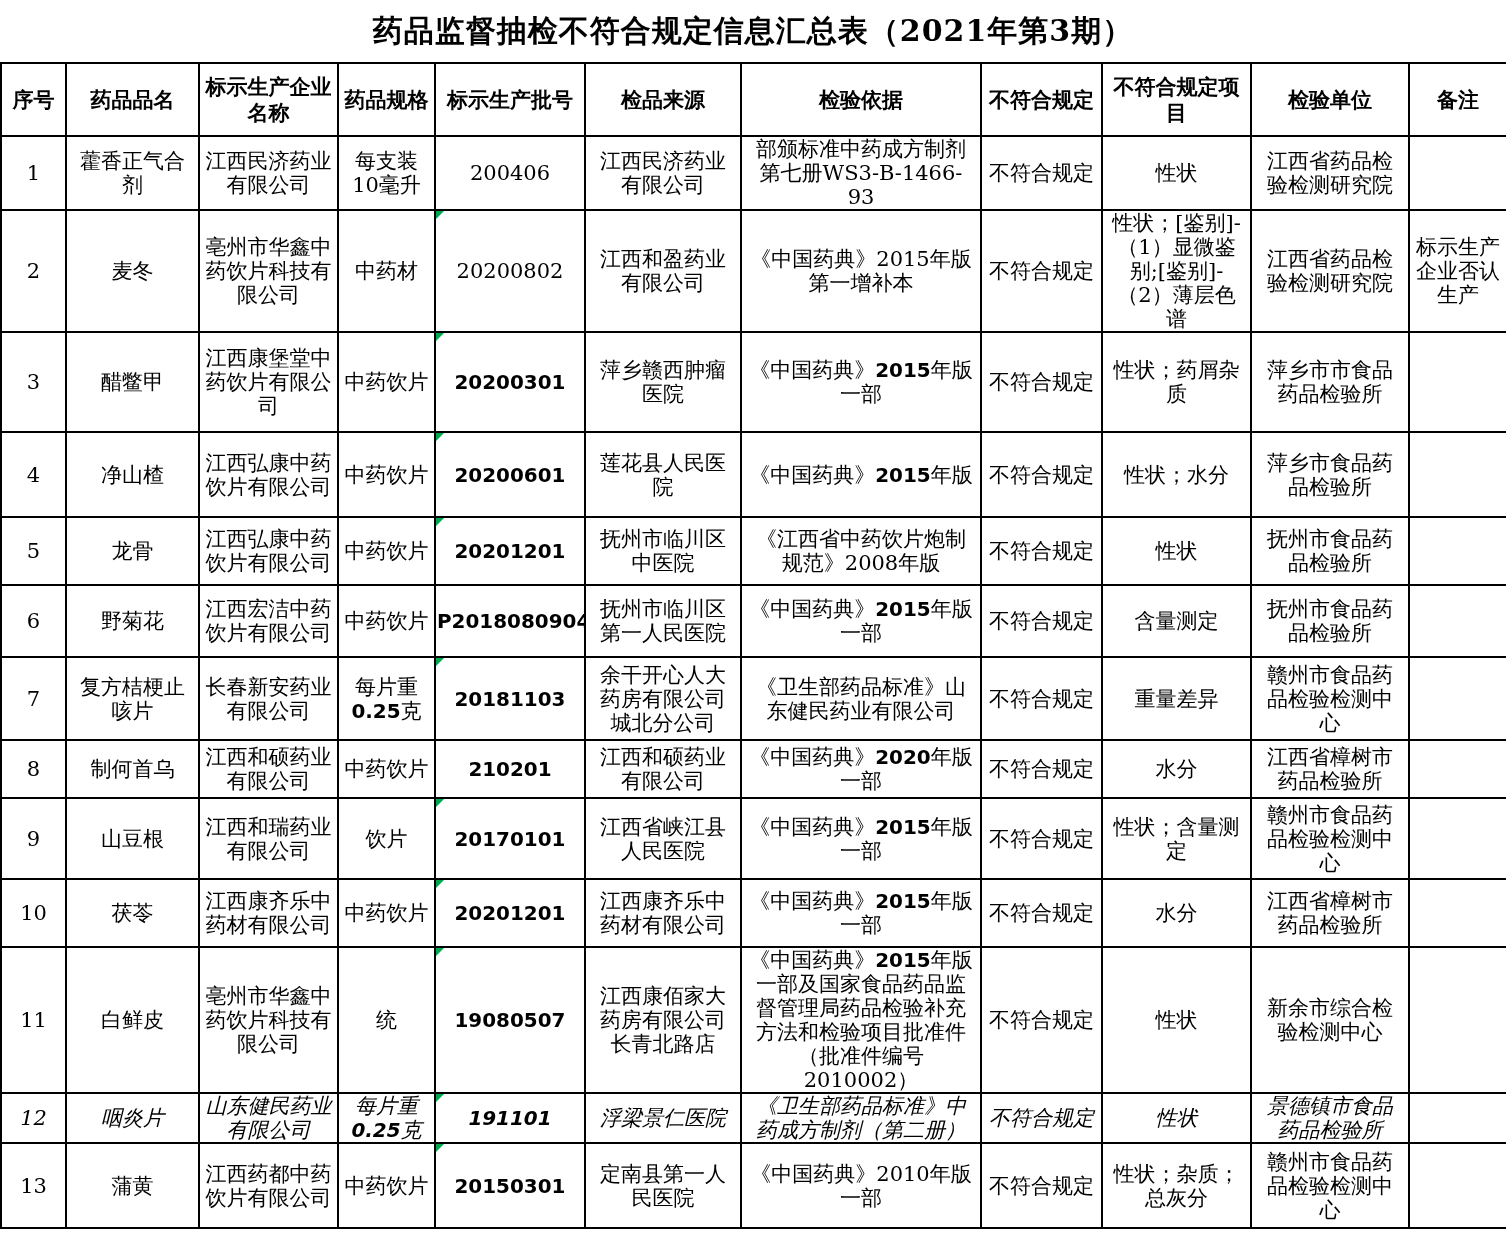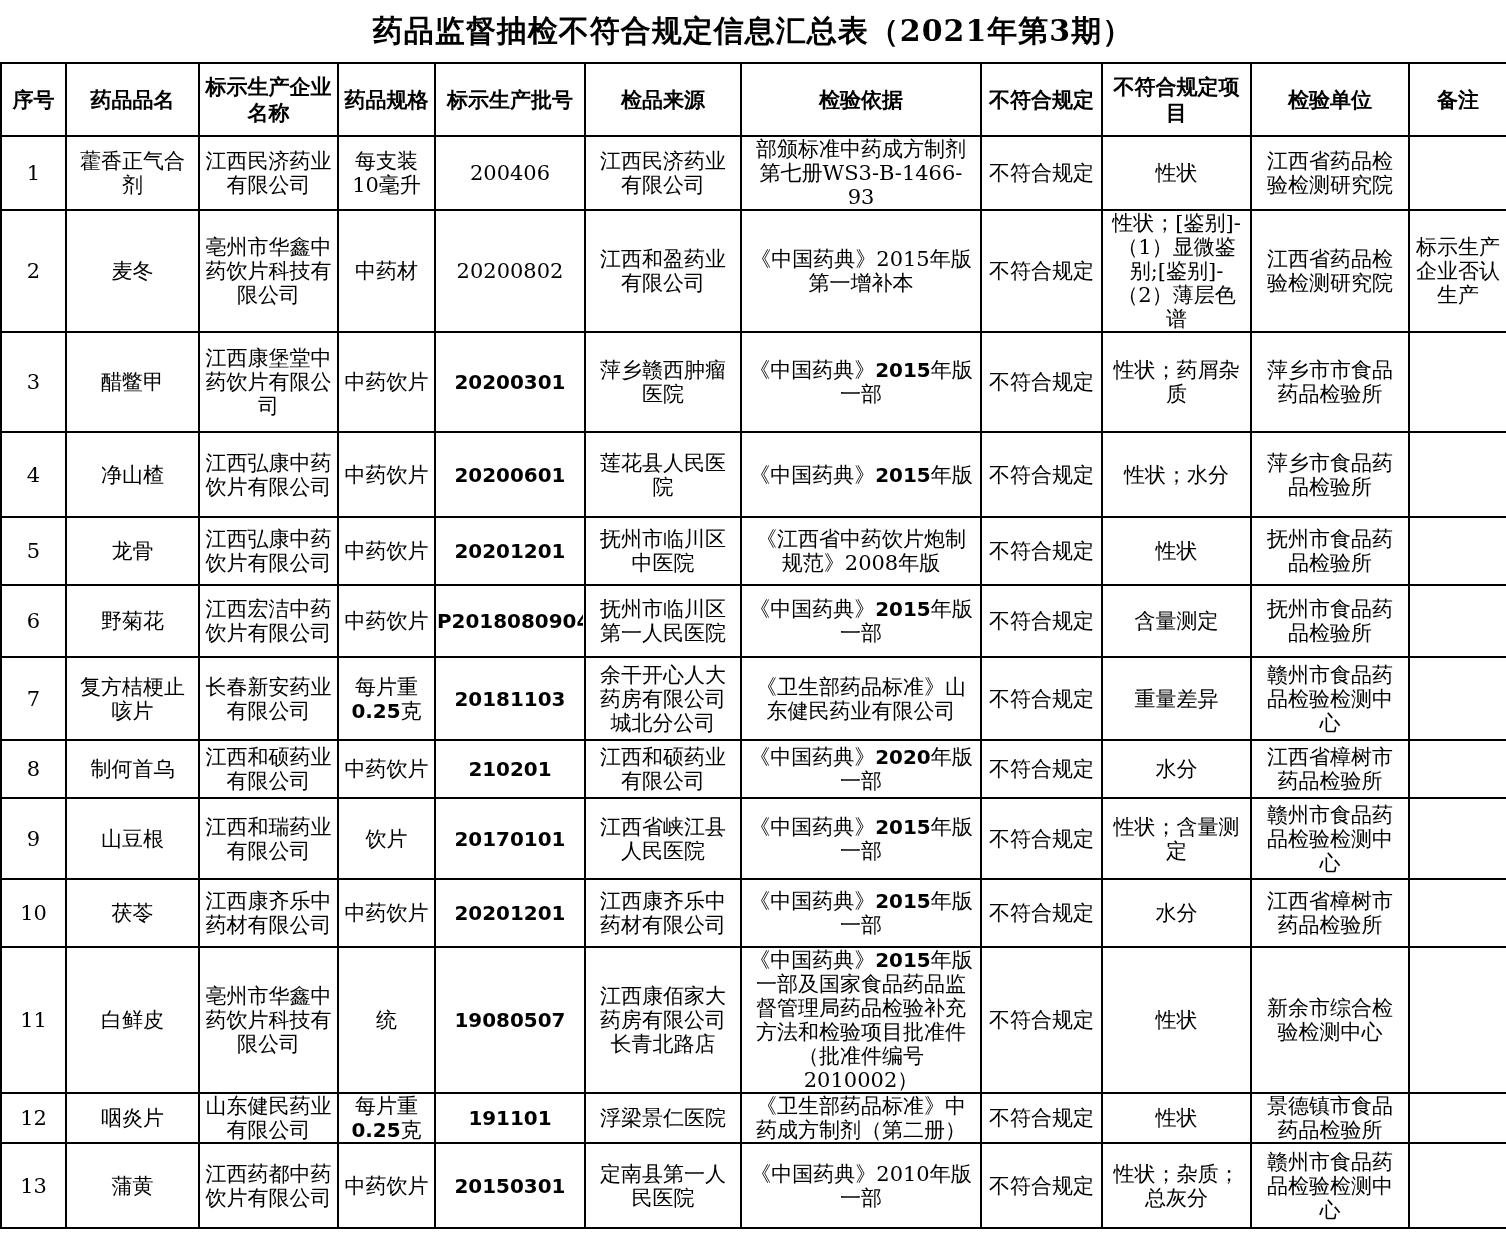--- a/index.html
+++ b/index.html
@@ -4,21 +4,21 @@
 <style>
   html,body{margin:0;padding:0;background:#ffffff;}
   body{width:1506px;font-family:"DejaVu Serif","Liberation Serif",serif;color:#000;}
   .title-wrap{height:62px;display:flex;align-items:center;justify-content:center;text-align:right;}
   .page-title{font-size:30px;font-weight:bold;letter-spacing:1px;}
   table{border-collapse:collapse;table-layout:fixed;width:1506px;}
   th,td{border:2px solid #000;text-align:center;vertical-align:middle;
         font-size:21px;line-height:24px;overflow:hidden;}
   th{font-weight:bold;font-size:21px;padding:0 2px;line-height:26px;}
   td{padding:0 5px;position:relative;}
-  td.c-batch{white-space:nowrap;padding:0 1px;border-radius:21px;}
+  td.c-batch{white-space:nowrap;padding:0 1px;}
   .bn{font-family:"DejaVu Sans","Liberation Sans",sans-serif;font-weight:bold;font-size:0.95em;}
   td.green-flag:before{content:"";position:absolute;top:0;left:0;width:0;height:0;
         border-top:8px solid var(--flag,#00a650);border-right:8px solid transparent;}
 </style>
 </head>
 <body>
 
 <div class="title-wrap">
   <div class="page-title">药品监督抽检不符合规定信息汇总表（2021年第3期）</div>
 </div>
@@ -189,21 +189,21 @@
         <td class="c-manufacturer">亳州市华鑫中药饮片科技有限公司</td>
         <td class="c-spec">统</td>
         <td class="c-batch green-flag"><span class="bn">19080507</span></td>
         <td class="c-source">江西康佰家大药房有限公司长青北路店</td>
         <td class="c-basis">《中国药典》<span class="bn">2015</span>年版一部及国家食品药品监督管理局药品检验补充方法和检验项目批准件（批准件编号2010002）</td>
         <td class="c-result">不符合规定</td>
         <td class="c-items">性状</td>
         <td class="c-unit">新余市综合检验检测中心</td>
         <td class="c-remark"></td>
       </tr>
-      <tr style="height: 40px;">
+      <tr style="height: 40px; font-style: italic;">
         <td class="c-no">12</td>
         <td class="c-name">咽炎片</td>
         <td class="c-manufacturer">山东健民药业有限公司</td>
         <td class="c-spec">每片重<span class="bn">0.25</span>克</td>
         <td class="c-batch green-flag"><span class="bn">191101</span></td>
         <td class="c-source">浮梁景仁医院</td>
         <td class="c-basis">《卫生部药品标准》中药成方制剂（第二册）</td>
         <td class="c-result">不符合规定</td>
         <td class="c-items">性状</td>
         <td class="c-unit">景德镇市食品药品检验所</td>

